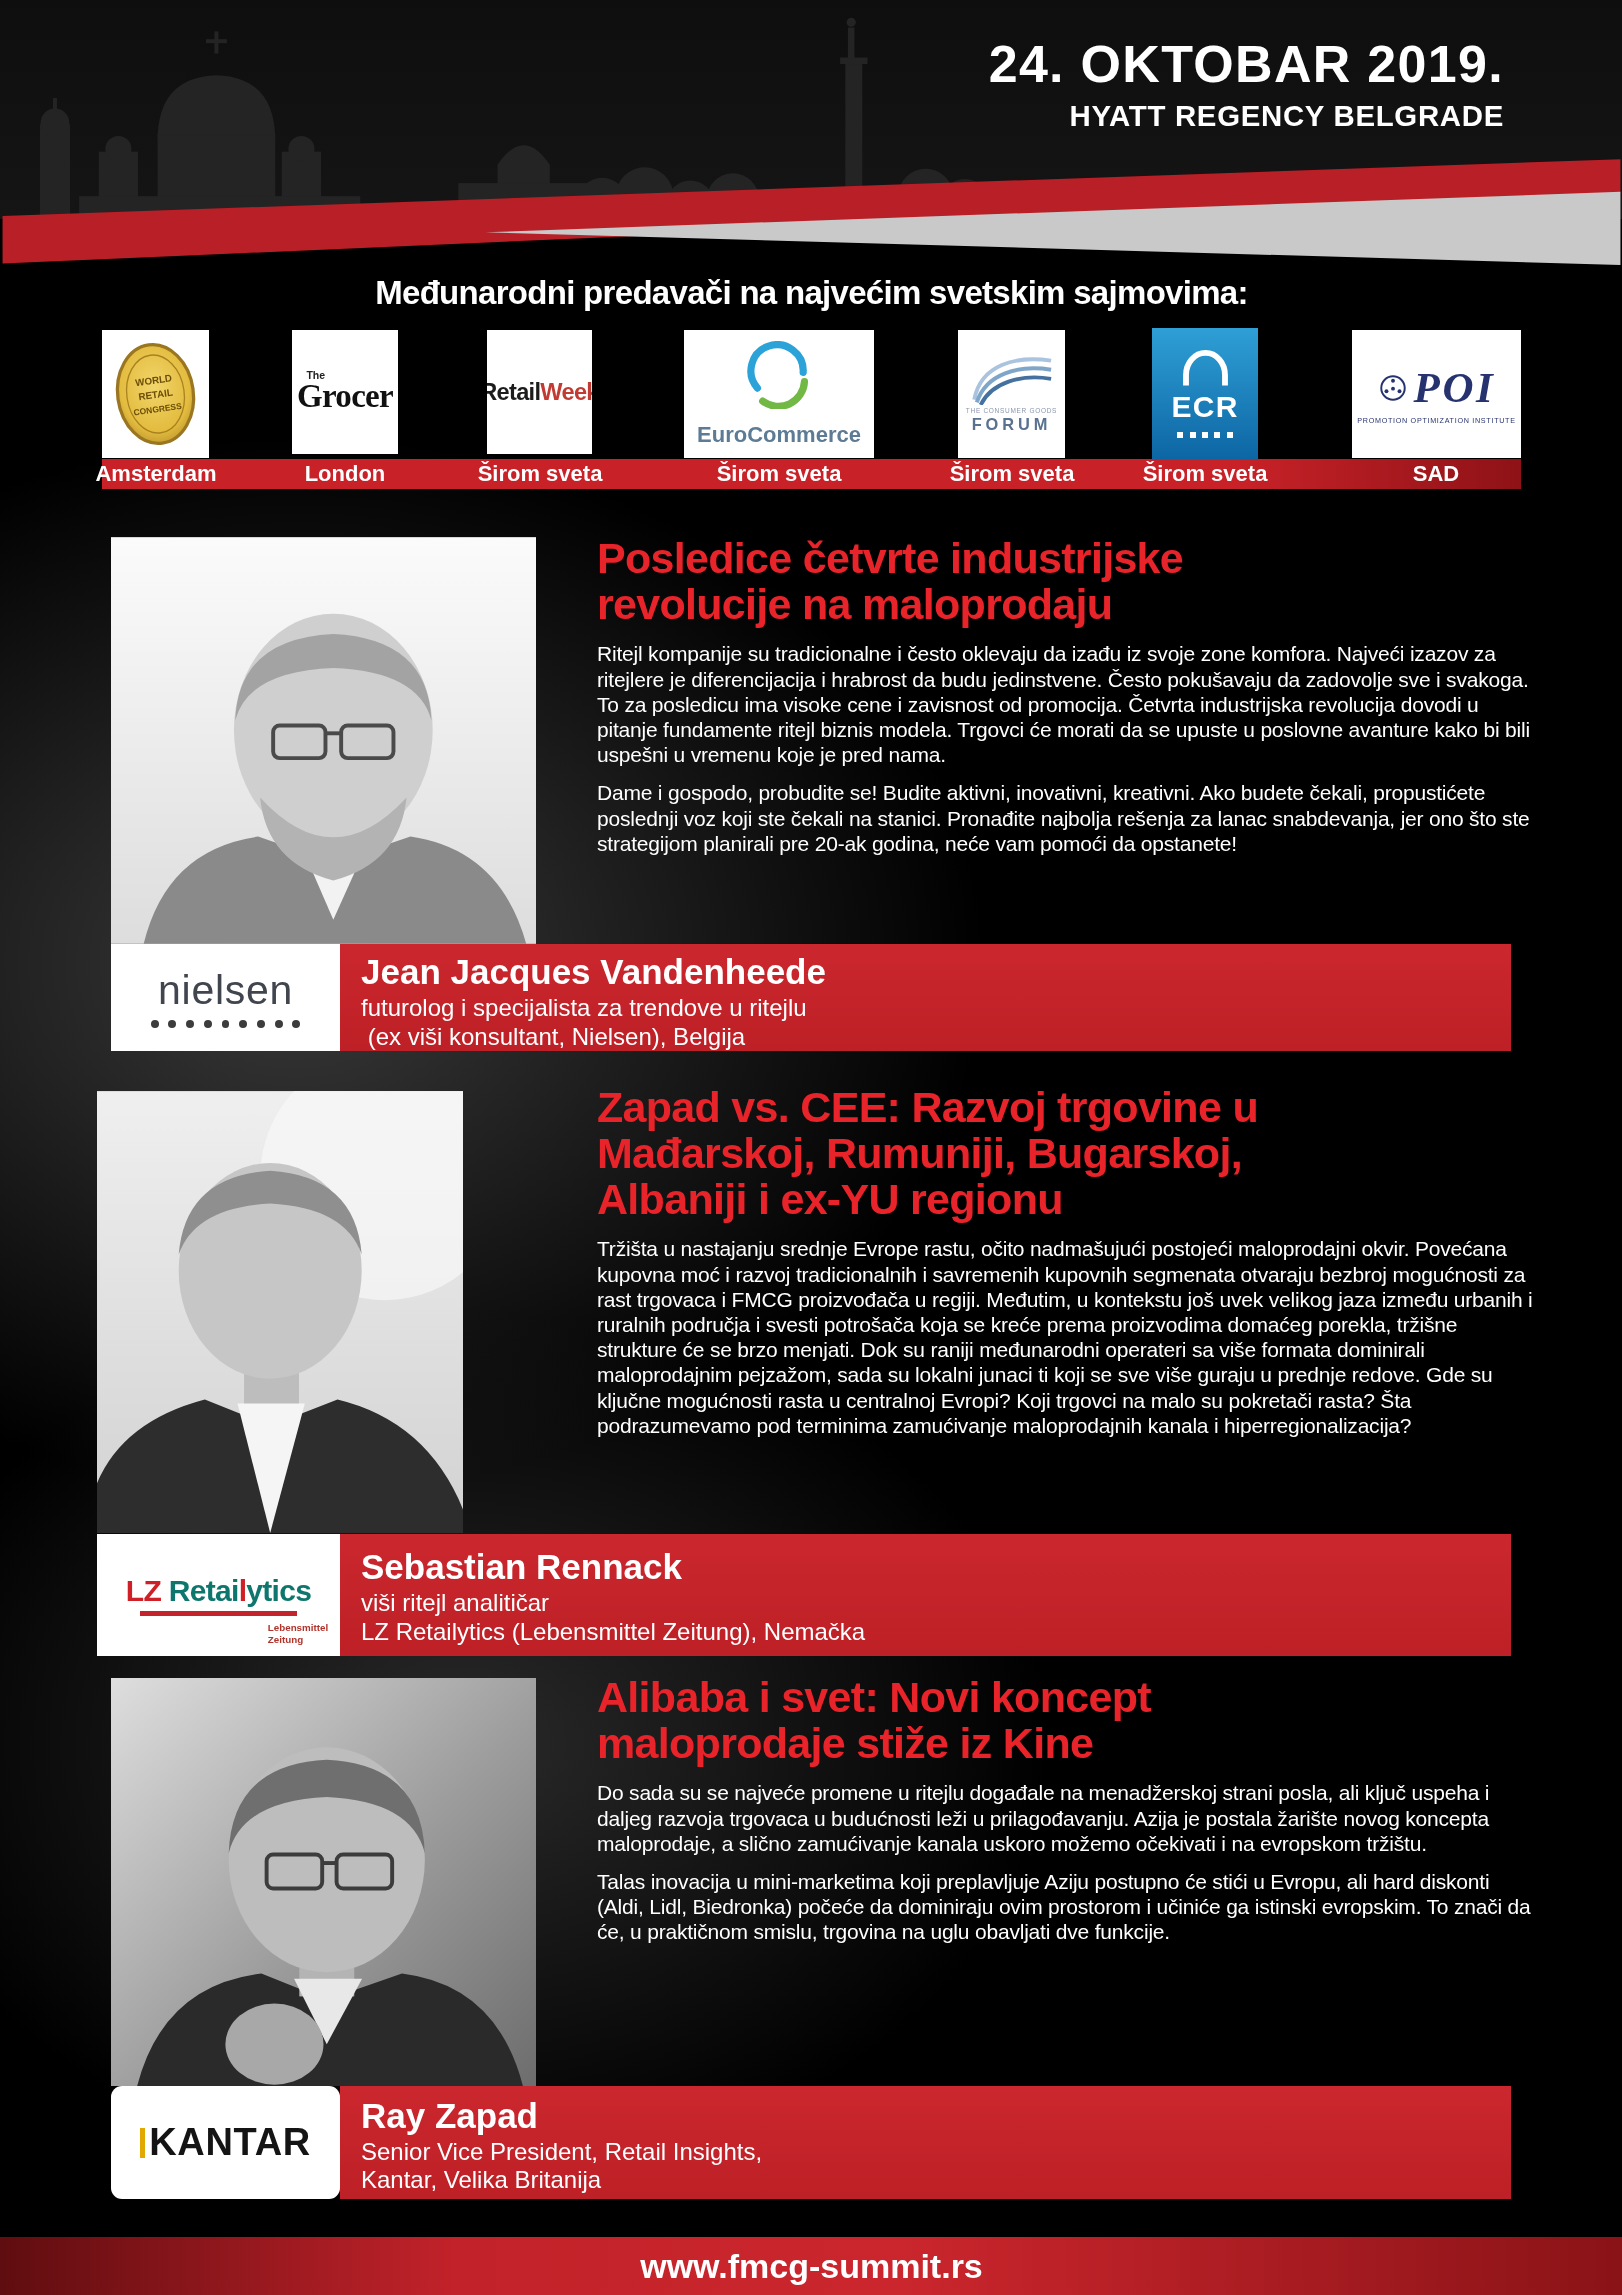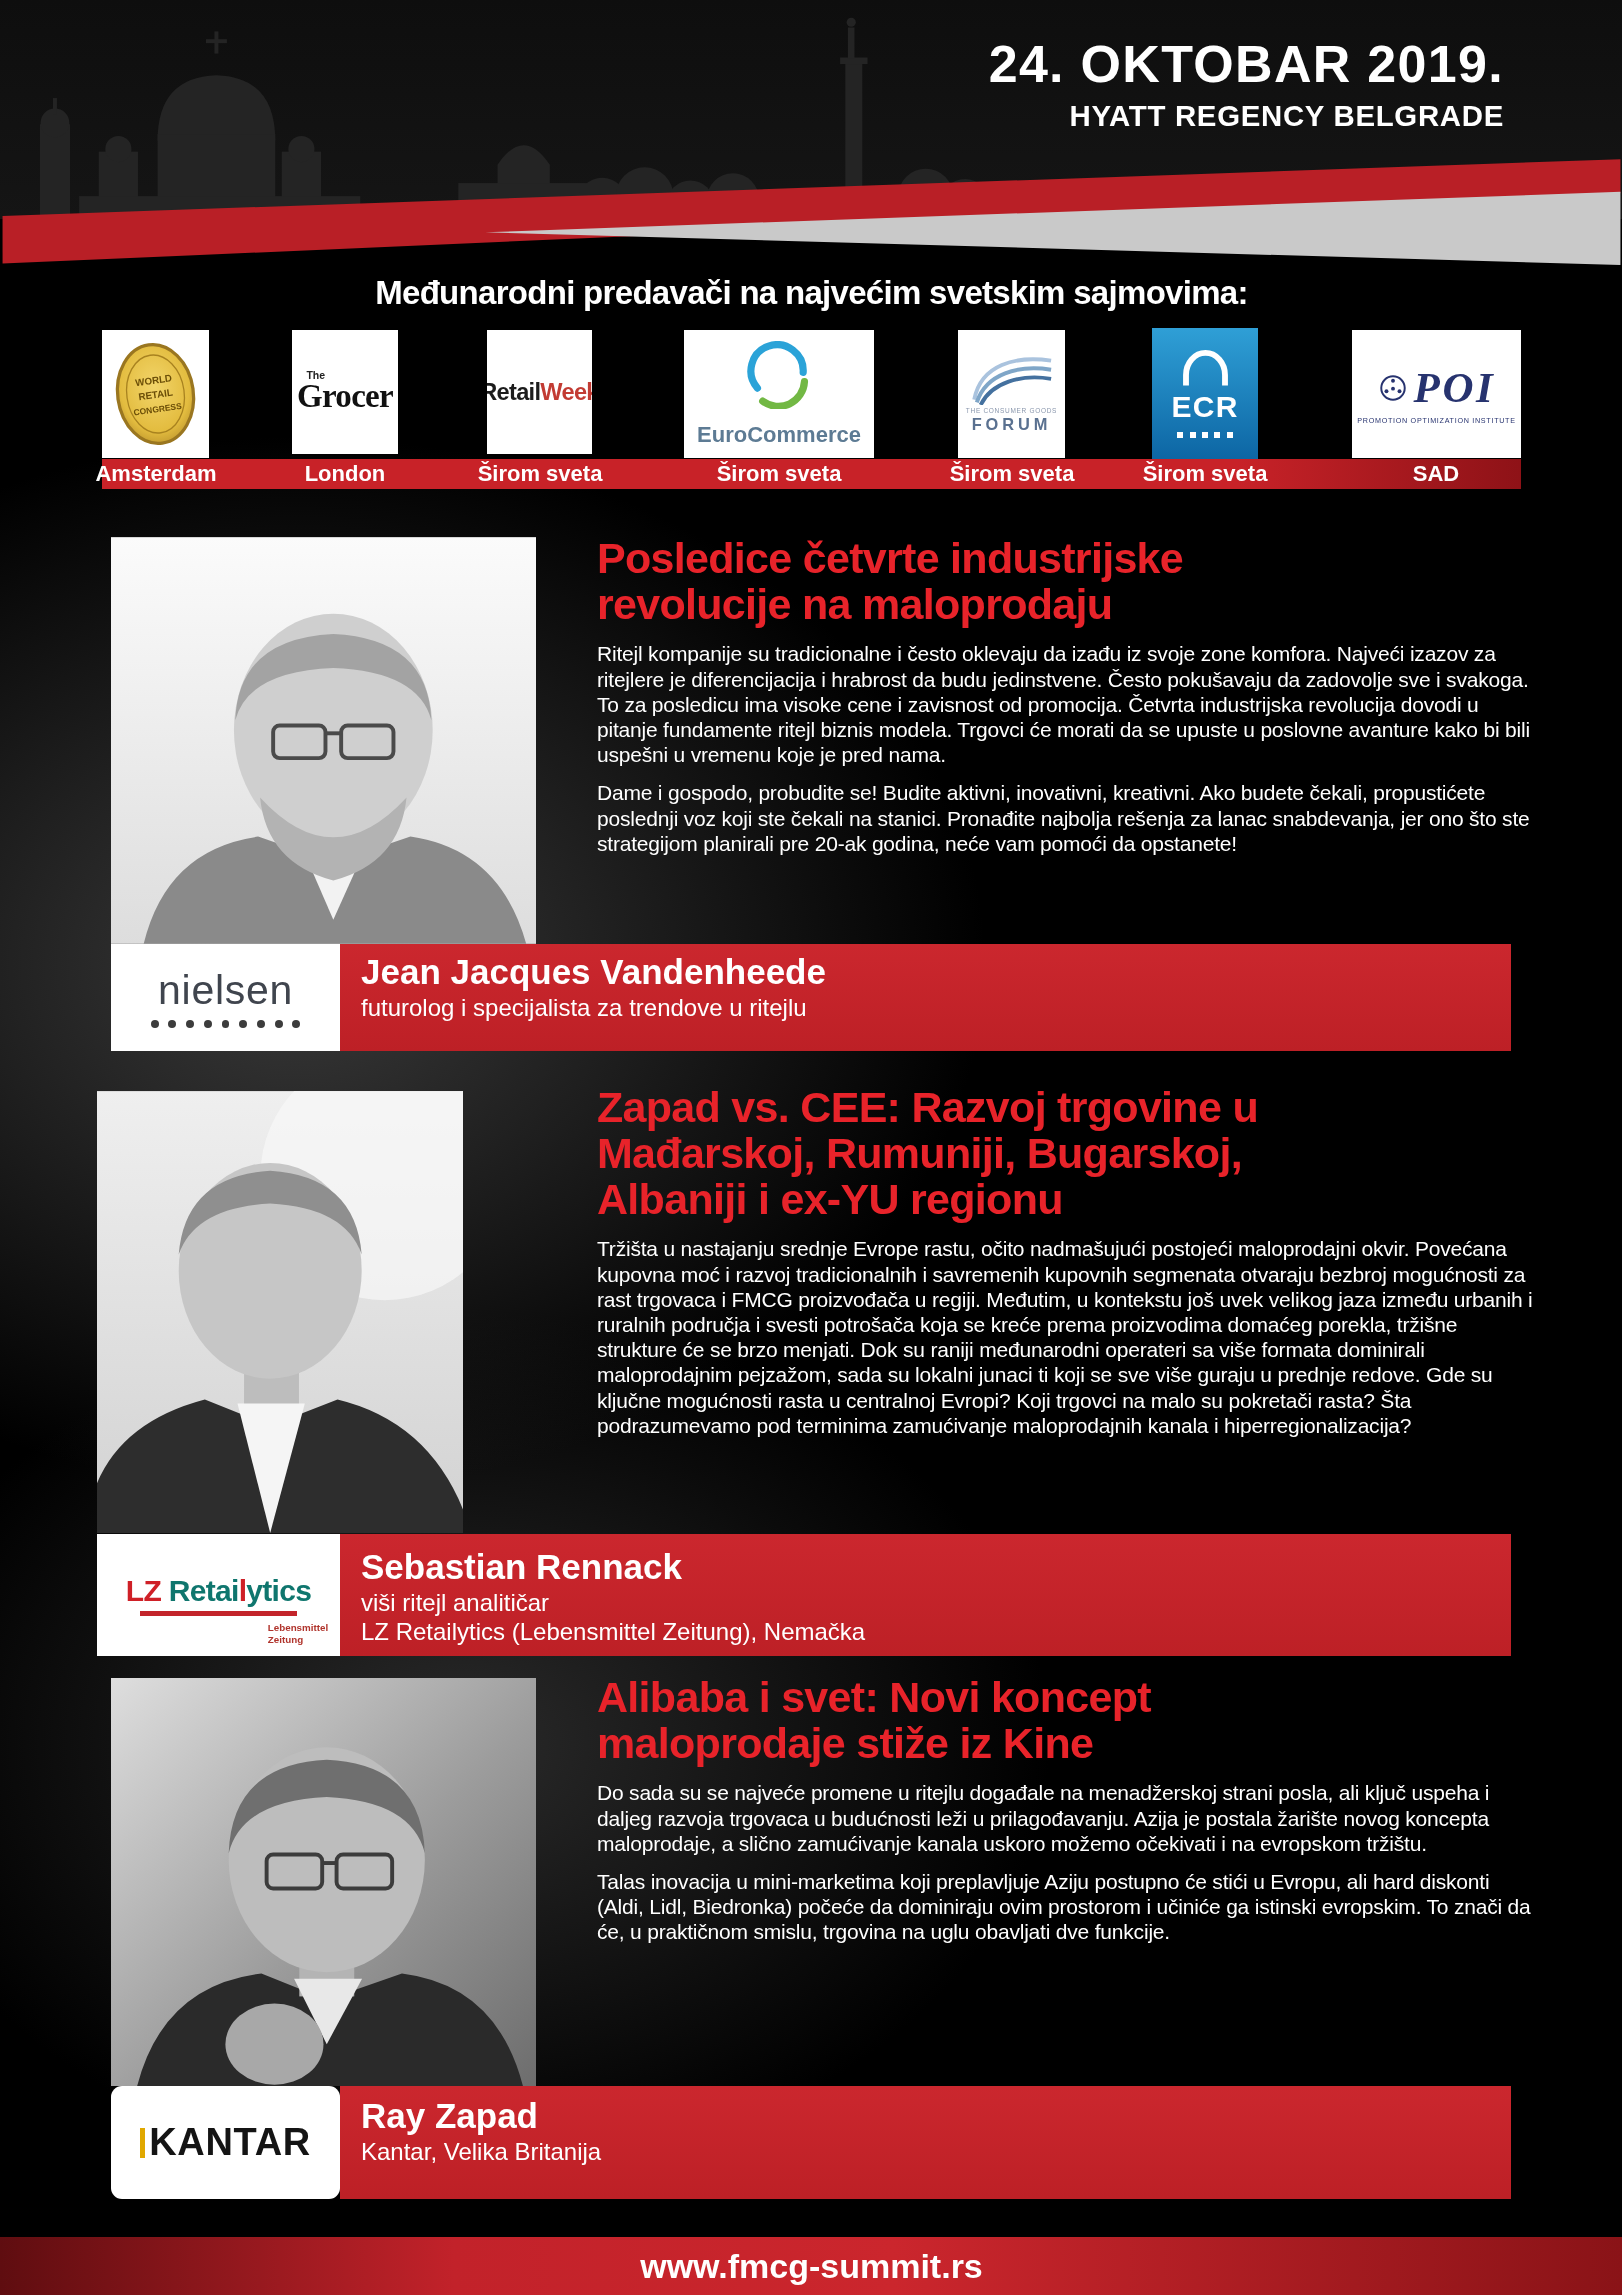--- a/index.html
+++ b/index.html
@@ -257,20 +257,21 @@
           <span></span>
           <span></span>
           <span></span>
           <span></span>
           <span></span>
         </div>
     </div>
     <div class="red-bar" style="width:1171px;height:107px;">
       <div class="sp-name">Jean Jacques Vandenheede</div>
       <div class="sp-role">futurolog i specijalista za trendove u ritejlu</div>
+      <div class="sp-role"> (ex viši konsultant, Nielsen), Belgija</div>
     </div>
   </div>
 
   <div class="photo" style="left:97px;top:1091px;">
     <svg width="366" height="442" viewBox="0 0 560 676">
       <defs>
           <linearGradient id="bg2" x1="0" y1="0" x2="0" y2="1">
         <stop offset="0%" stop-color="#efefef"></stop>
             <stop offset="100%" stop-color="#d2d2d2"></stop>
           </linearGradient>
@@ -343,20 +344,21 @@
   </div>
   <div class="banner" style="left:111px;top:2086px;">
     <div class="logo-plate" style="width:229px;height:113px;border-radius:11px;">
       <div class="kantar-row">
         <div class="kantar-bar"></div>
         <div class="kantar-text">KANTAR</div>
       </div>
     </div>
     <div class="red-bar" style="width:1171px;height:113px;padding-top:10.5px;">
       <div class="sp-name">Ray Zapad</div>
+      <div class="sp-role">Senior Vice President, Retail Insights,</div>
       <div class="sp-role">Kantar, Velika Britanija</div>
     </div>
   </div>
 
   <div class="footer">
     <div class="footer-url">www.fmcg-summit.rs</div>
   </div>
 
 </div>
 

